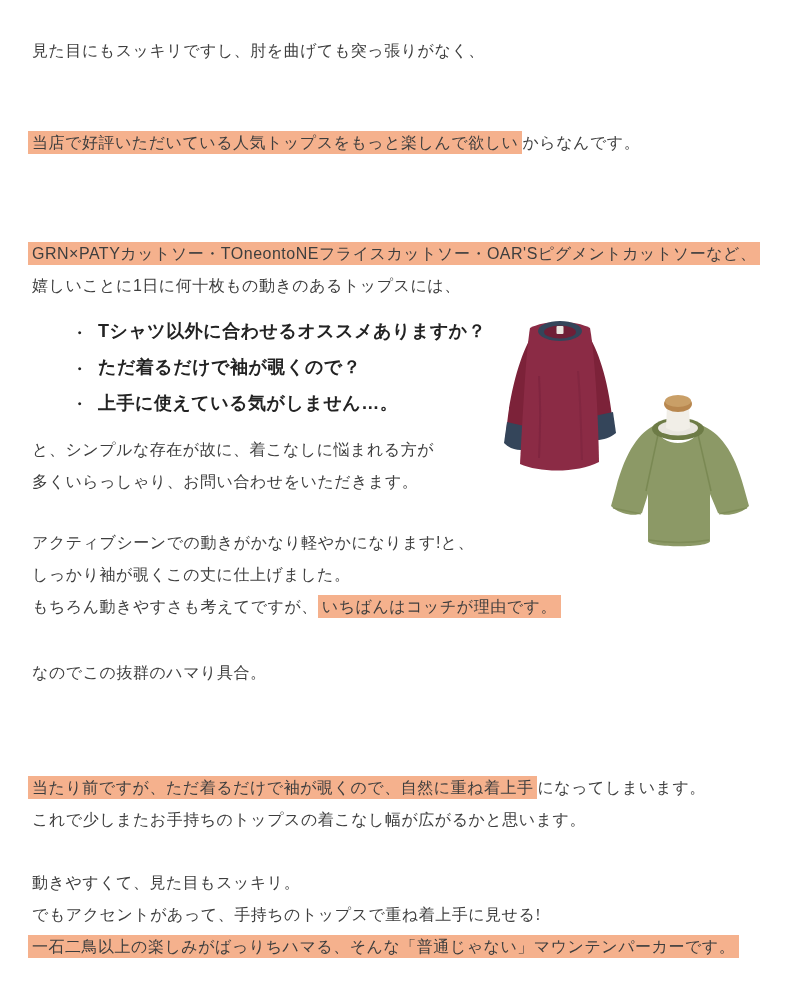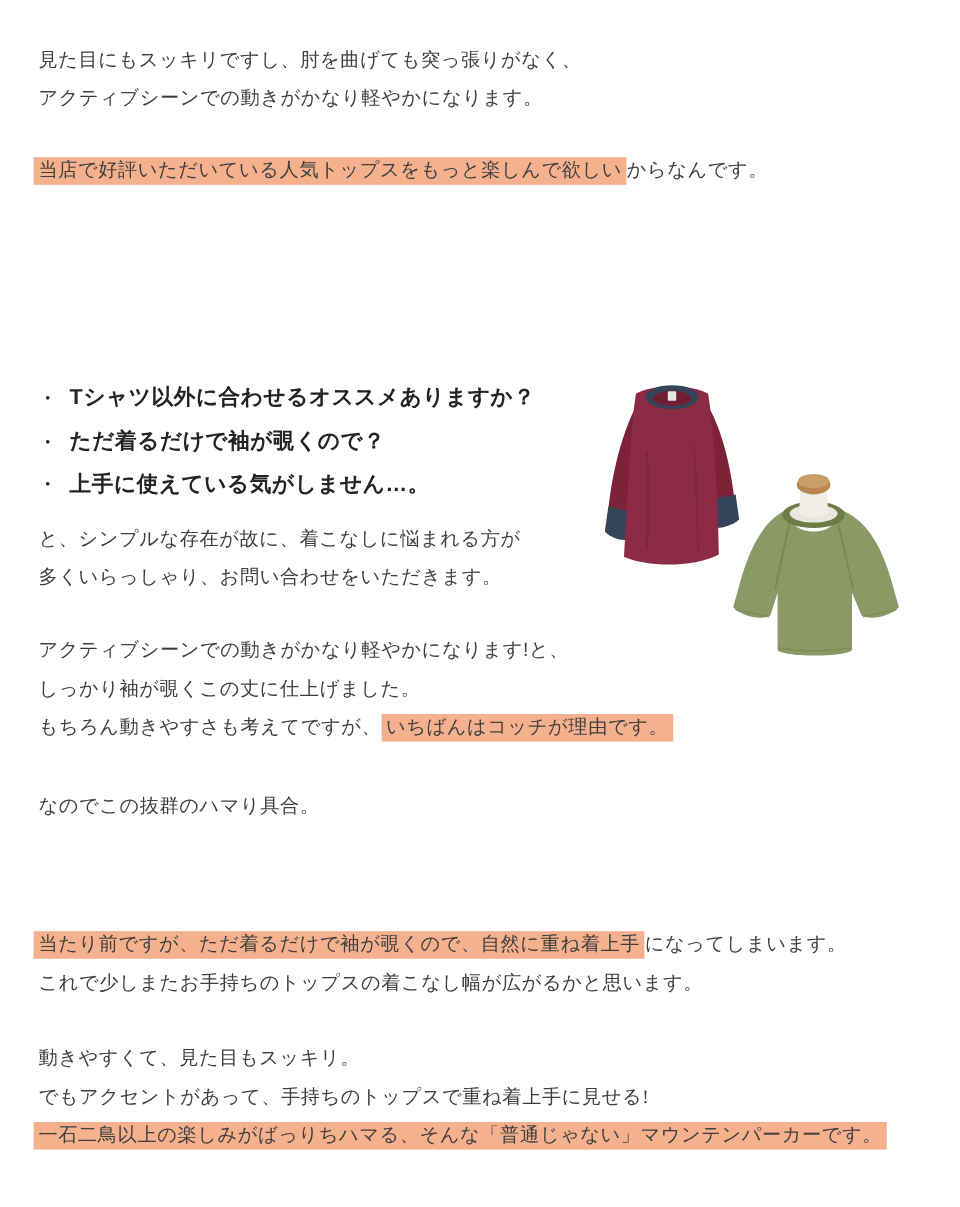--- a/index.html
+++ b/index.html
@@ -42,29 +42,32 @@
   .photo{position:absolute;}
   .photo svg{display:block;}
 </style>
 </head>
 <body>
 
 <div class="page">
 
   <div class="block" style="top:35px;">
     <div class="line"><span>見た目にもスッキリですし、肘を曲げても突っ張りがなく、</span></div>
-    <div class="line"><span>アクティブシーンでの動きがかなり軽やかになります。</span></div>
   </div>
 
   <div class="block" style="top:127px;">
     <div class="line"><span class="hl lead">当店で好評いただいている人気トップスをもっと楽しんで欲しい</span><span>からなんです。</span></div>
   </div>
 
+  <div class="block" style="top:238px;">
+    <div class="line"><span class="hl lead">GRN×PATYカットソー・TOneontoNEフライスカットソー・OAR'Sピグメントカットソーなど、</span></div>
+    <div class="line"><span>嬉しいことに1日に何十枚もの動きのあるトップスには、</span></div>
+  </div>
 
-  <div class="block bullets" style="top:314px;">
+  <div class="block bullets" style="top:314px;margin-left:40px;">
     <div class="line"><span class="dot">・</span><span>Tシャツ以外に合わせるオススメありますか？</span></div>
     <div class="line"><span class="dot">・</span><span>ただ着るだけで袖が覗くので？</span></div>
     <div class="line"><span class="dot">・</span><span>上手に使えている気がしません…。</span></div>
   </div>
 
   <div class="block" style="top:434px;">
     <div class="line"><span>と、シンプルな存在が故に、着こなしに悩まれる方が</span></div>
     <div class="line"><span>多くいらっしゃり、お問い合わせをいただきます。</span></div>
   </div>
 

